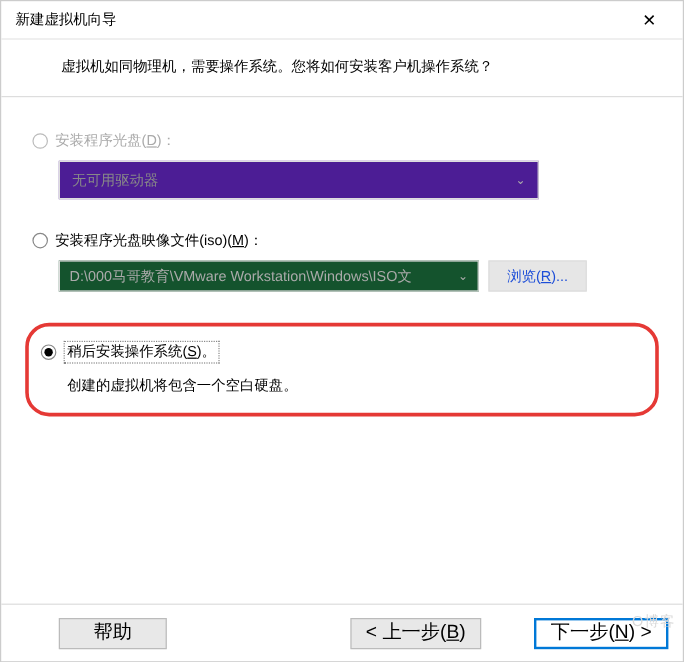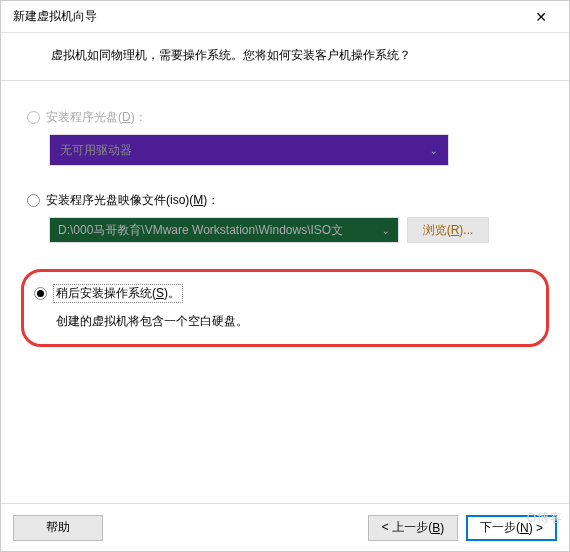--- a/index.html
+++ b/index.html
@@ -80,21 +80,21 @@
       background: #14532d;
       color: #aaa;
       padding: 0 8px;
       display: flex; align-items: center; justify-content: space-between;
       font-size: 12px;
     }
     .browse-btn {
       width: 82px; height: 26px;
       background: #e6e6e6;
       border: 1px solid #ddd;
-      color: #a16207;
+      color: #1d4ed8;
       display: flex; align-items: center; justify-content: center;
       font-size: 12px;
     }
     .highlight-box {
       border: 3px solid #e53935;
       border-radius: 20px;
       padding: 12px 14px 14px 10px;
       margin-top: 18px;
     }
     .highlight-box .radio-row { margin-bottom: 10px; }
@@ -112,22 +112,23 @@
       padding: 0 12px;
       gap: 8px;
     }
     .footer-btn {
       height: 26px;
       min-width: 90px;
       padding: 0 12px;
       background: #e8e8e8;
       border: 1px solid #bbb;
       display: flex; align-items: center; justify-content: center;
-      font-size: 12px;
+      font-size: 16px;
       cursor: pointer;
+      margin-left: 36px;
     }
     .footer-btn.primary {
       background: #fff;
       border: 2px solid #0078d7;
     }
     .spacer { flex: 1; }
     .watermark {
       position: absolute;
       right: 6px; bottom: 24px;
       color: #d8d8d8;

